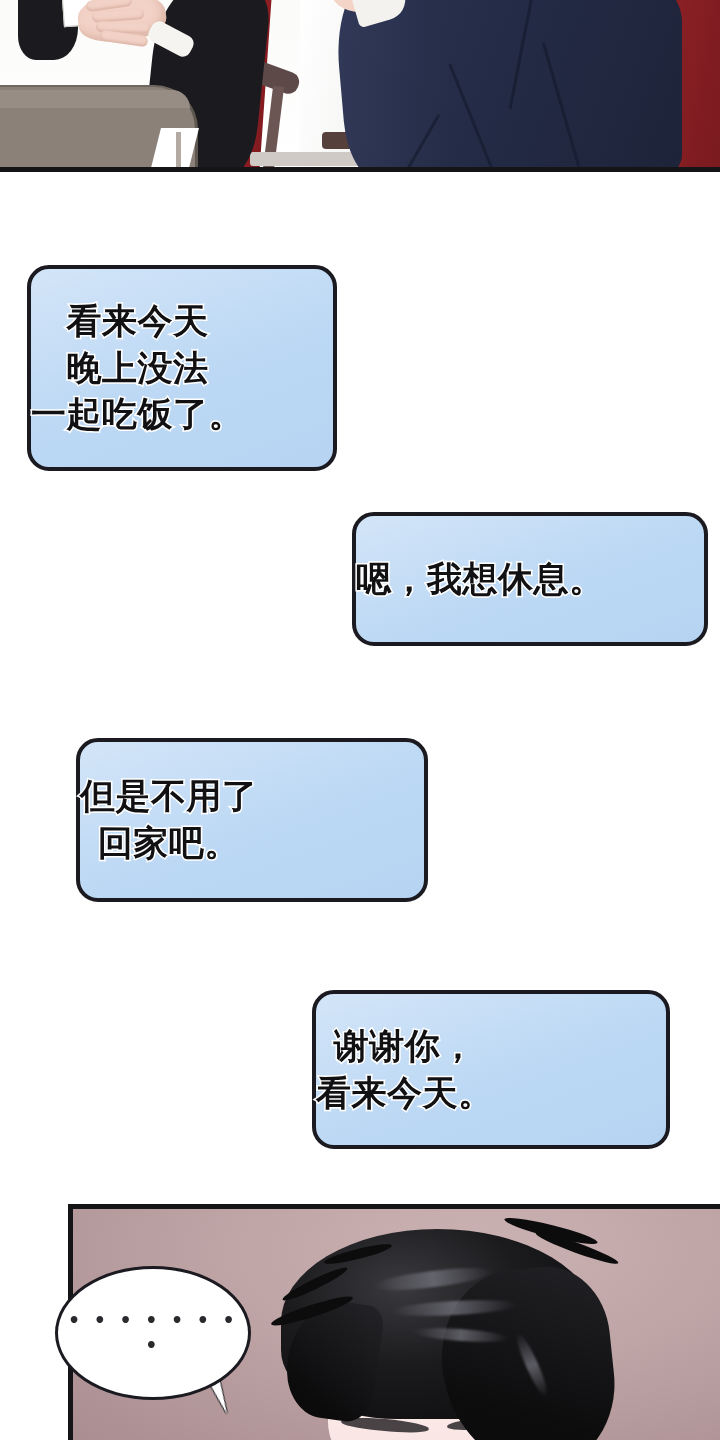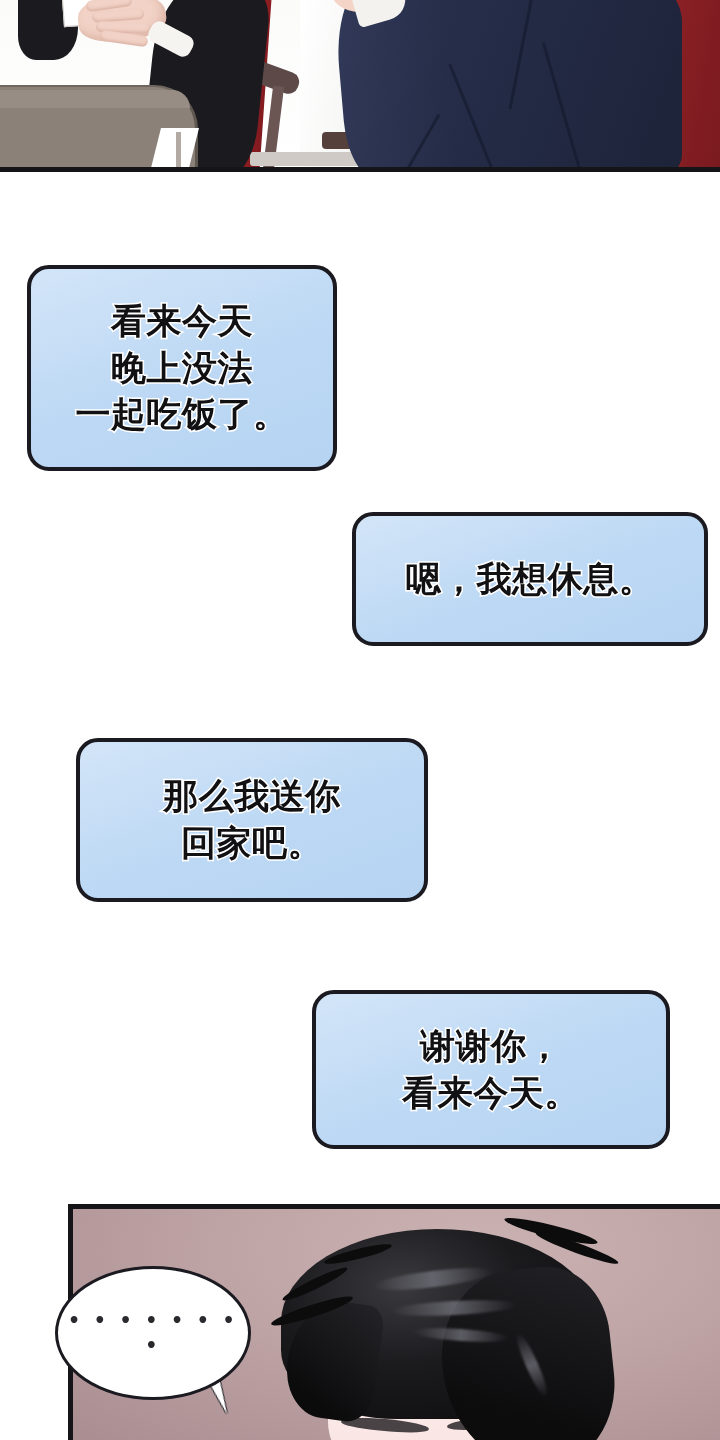--- a/index.html
+++ b/index.html
@@ -203,35 +203,34 @@
   }
   
   .bubble {
     position: absolute;
     background: linear-gradient(160deg,#d3e5f8 0%,#bcd8f4 55%,#b6d4f2 100%);
     border: 4px solid #1a1a20;
     border-radius: 22px;
     box-sizing: border-box;
     display: flex;
     align-items: center;
-    justify-content: center;
   }
   .bubble-text {
     font-family: "DejaVu Sans", "Liberation Sans", sans-serif;
     font-weight: 700;
     color: #111114;
     text-align: center;
     line-height: 1.34;
     letter-spacing: .5px;
     white-space: pre-line;
     -webkit-text-stroke: 3px #ffffff;
     paint-order: stroke fill;
   }
   #bubble-1 { left: 27px;  top: 265px;  width: 310px; height: 206px; }
-  #bubble-2 { left: 352px; top: 512px;  width: 356px; height: 134px; border-radius: 21px; }
+  #bubble-2 { left: 352px; top: 512px;  width: 356px; height: 134px; }
   #bubble-3 { left: 76px;  top: 738px;  width: 352px; height: 164px; }
   #bubble-4 { left: 312px; top: 990px;  width: 358px; height: 159px; }
   #bubble-1 .bubble-text { font-size: 35px; }
   #bubble-2 .bubble-text { font-size: 35px; }
   #bubble-3 .bubble-text { font-size: 35px; }
   #bubble-4 .bubble-text { font-size: 35px; }
 
   
   #bottom-panel {
     position: absolute;
@@ -384,21 +383,21 @@
   <span class="bubble-text">看来今天
 晚上没法
 一起吃饭了。</span>
 </div>
 
 <div class="bubble" id="bubble-2">
   <span class="bubble-text">嗯，我想休息。</span>
 </div>
 
 <div class="bubble" id="bubble-3">
-  <span class="bubble-text">那么我送你
+  <span class="bubble-text">但是不用了
 回家吧。</span>
 </div>
 
 <div class="bubble" id="bubble-4">
   <span class="bubble-text">谢谢你，
 看来今天。</span>
 </div>
 
 <div id="bottom-panel">
   <div class="bp-face"></div>

